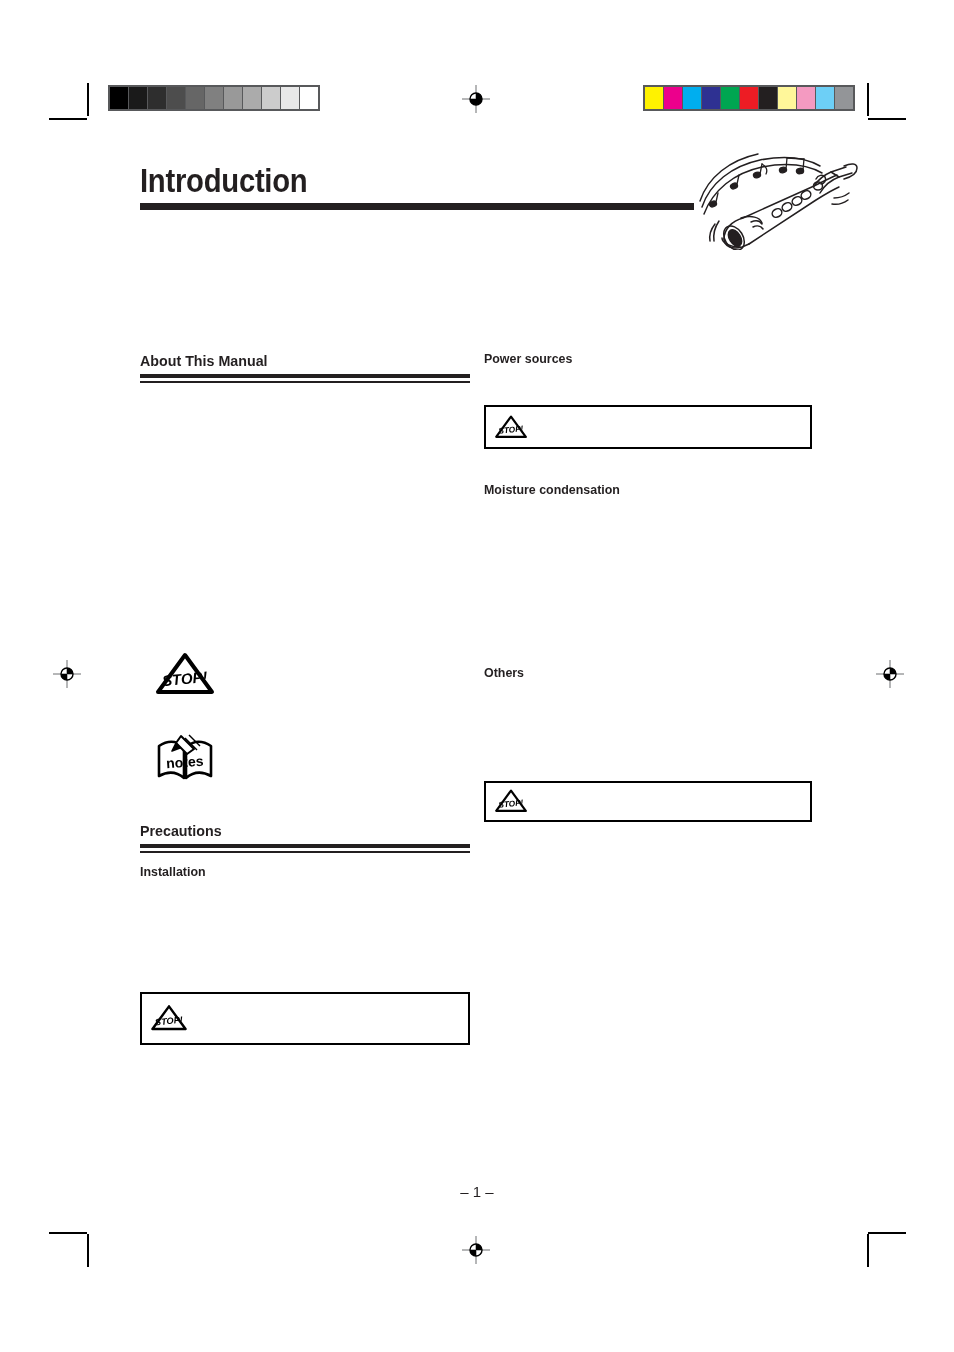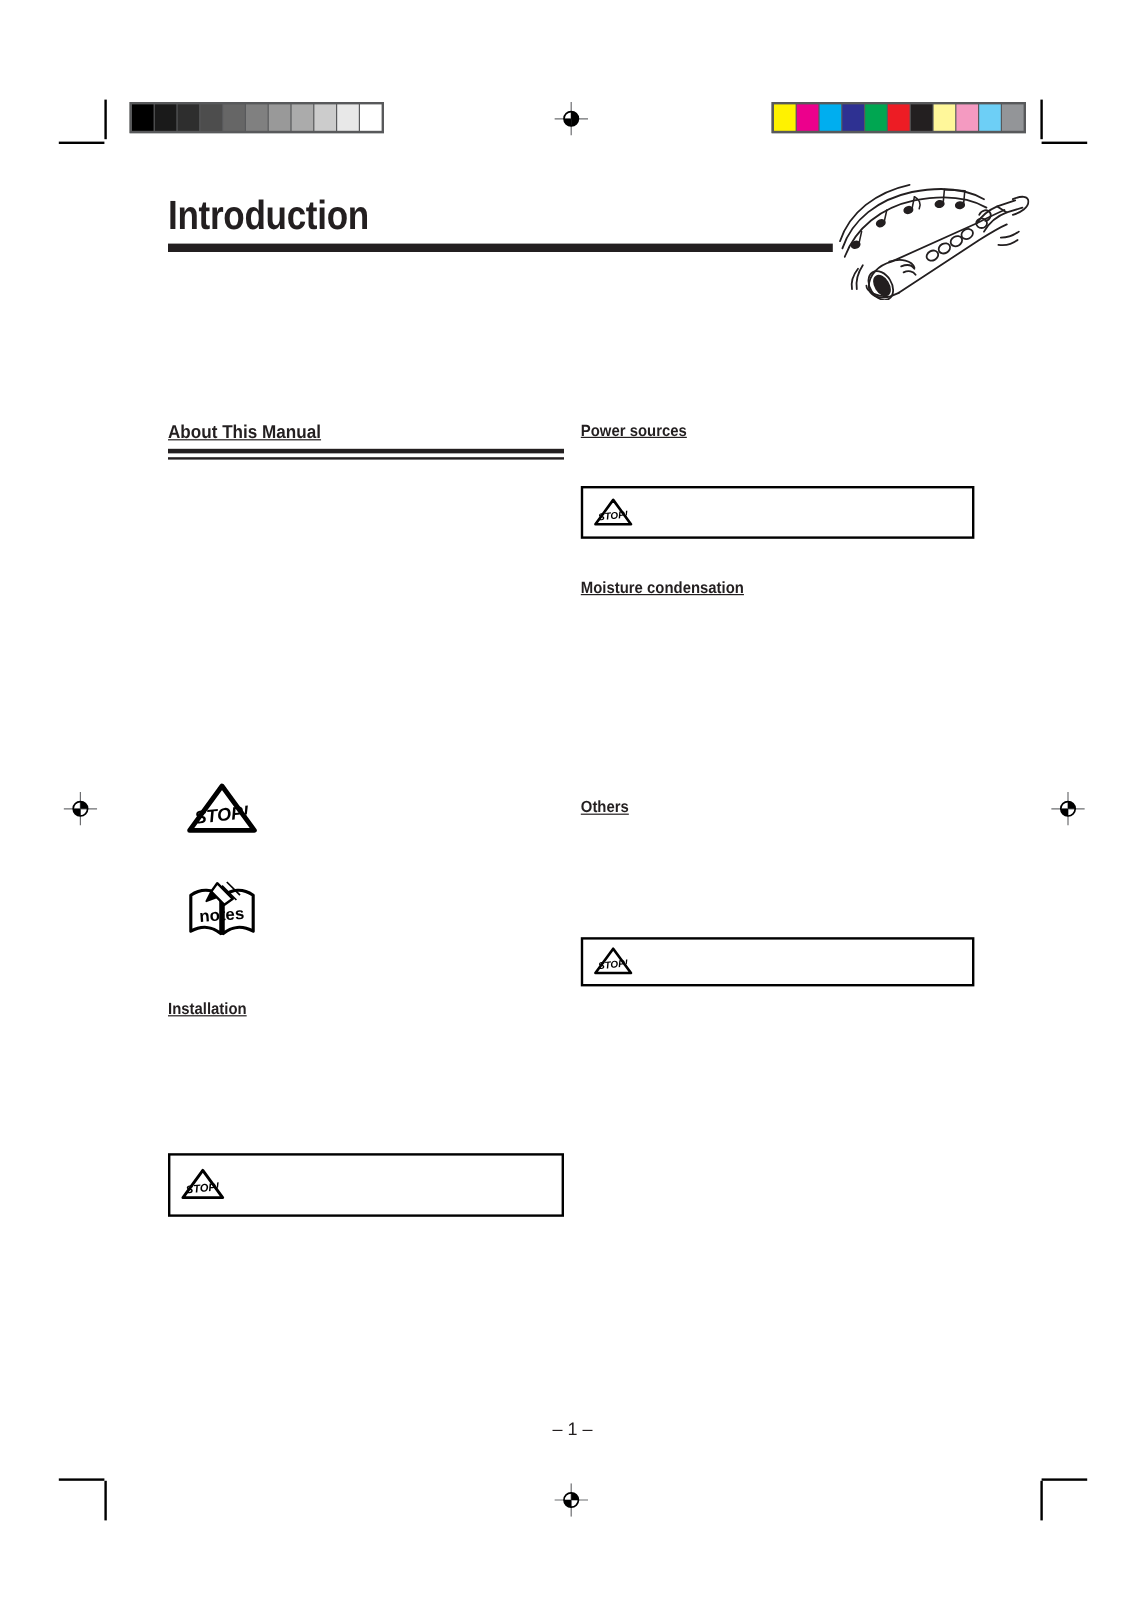--- a/index.html
+++ b/index.html
@@ -85,21 +85,20 @@
     left: 694px;
     top: 146px;
     width: 164px;
     height: 104px;
   }
 
   
   .column {
     position: absolute;
     top: 352px;
-    text-decoration: underline;
   }
   #left-column  { left: 140px;  width: 330px; }
   #right-column { left: 484px;  width: 328px; }
 
   
   .section-heading {
     font-size: 15.5px;
     font-weight: bold;
     letter-spacing: 0px;
     color: #231f20;
@@ -351,20 +350,28 @@
       <path d="M22 11 L18 19 L26 16 Z" fill="#000" stroke="#000" stroke-width="1.6" stroke-linejoin="round"></path>
       <path d="M31 6 L43 18" stroke="#000" stroke-width="1.4"></path>
       <path d="M35 3 L46 14" stroke="#000" stroke-width="1.4"></path>
 
       <text x="31" y="35" font-family="'Liberation Sans', sans-serif" font-size="14" font-weight="bold" text-anchor="middle" fill="#000" transform="rotate(-4 31 33)">notes</text>
     </svg>
   </div>
 
   <div style="height:38px;"></div>
 
+  <div>
+    <div class="section-heading">Precautions</div>
+    <div class="heading-rule">
+      <div class="thick"></div>
+        <div class="gap"></div>
+        <div class="thin"></div>
+    </div>
+  </div>
 
   <div style="margin-top:12px;">
     <div class="sub-heading">Installation</div>
   </div>
 
   <div style="height:112px;"></div>
 
   <div class="notice-box" style="width:330px; height:53px;">
     <div class="icon-slot">
       <svg class="icon-stop" width="38" height="29" viewBox="0 0 62 46">

